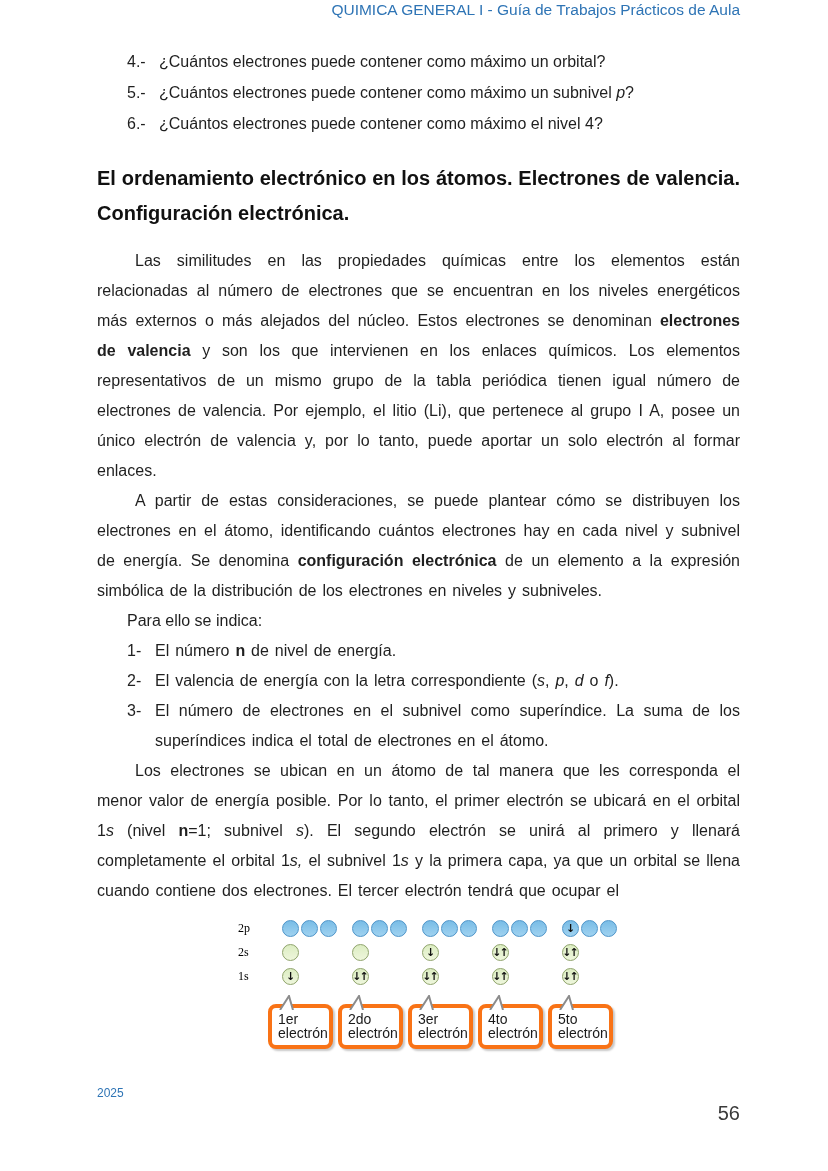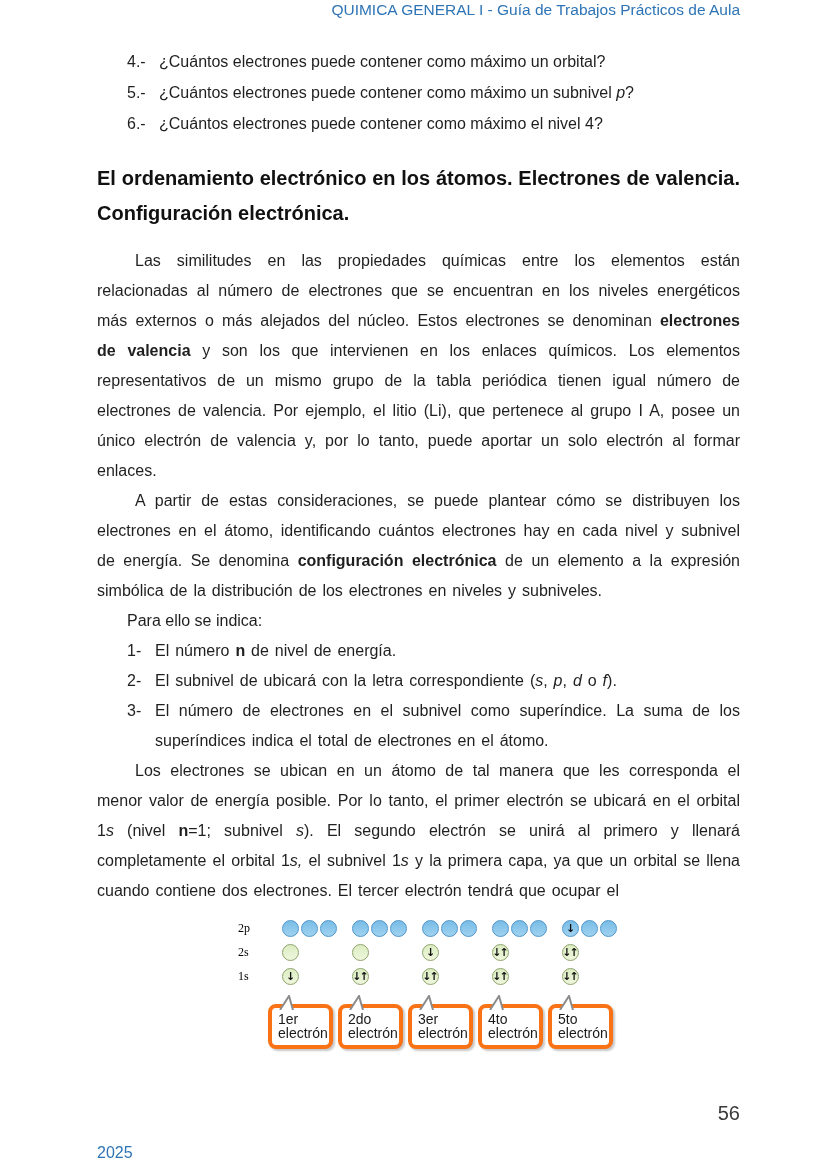--- a/index.html
+++ b/index.html
@@ -36,21 +36,21 @@
   .circle.s{background:linear-gradient(180deg,#dcedc2,#eef6dc);border:1px solid #8fa36b;}
   .arrows{font-family:"DejaVu Sans",sans-serif;font-size:11px;font-weight:bold;
           letter-spacing:-2px;color:#101010;line-height:1;transform:translateX(-1px);}
   .cap-row{display:flex;margin-top:16px;height:56px;}
   .cap-cell{width:70px;position:relative;flex-shrink:0;}
   .bubble{position:absolute;left:-14px;top:0;width:46px;border:4px solid #f97316;
           border-radius:8px;background:#fff;padding:4px 5px 5px 6px;font-size:14px;
           line-height:14px;color:#1a1a1a;box-shadow:2px 2px 2px rgba(0,0,0,0.22);}
   .tail{position:absolute;top:-13px;left:6px;width:20px;height:15px;}
 
-  .year{position:absolute;left:97px;top:1144px;color:#2e74b5;font-size:16px;text-align:right;}
+  .year{position:absolute;left:97px;top:1086px;color:#2e74b5;font-size:12px;text-align:right;}
   .page-num{position:absolute;right:88px;top:1102px;color:#3a3a3a;font-size:20px;}
 </style>
 </head>
 <body>
 
 <div class="page">
   <div class="content">
 
     <div class="running-head">QUIMICA GENERAL I - Guía de Trabajos Prácticos de Aula</div>
 
@@ -79,21 +79,21 @@
     <p class="para"><span>A partir de estas consideraciones, se puede plantear cómo se distribuyen los electrones en el átomo, identificando cuántos electrones hay en cada nivel y subnivel de energía. Se denomina </span><b>configuración electrónica</b><span> de un elemento a la expresión simbólica de la distribución de los electrones en niveles y subniveles.</span></p>
 
     <div class="intro-line">Para ello se indica:</div>
 
     <div class="list-item">
       <span class="item-num">1-</span>
       <span>El número </span><b>n</b><span> de nivel de energía.</span>
     </div>
     <div class="list-item">
       <span class="item-num">2-</span>
-      <span>El subnivel de ubicará con la letra correspondiente (</span><i>s</i><span>, </span><i>p</i><span>, </span><i>d</i><span> o </span><i>f</i><span>).</span>
+      <span>El valencia de energía con la letra correspondiente (</span><i>s</i><span>, </span><i>p</i><span>, </span><i>d</i><span> o </span><i>f</i><span>).</span>
     </div>
     <div class="list-item">
       <span class="item-num">3-</span>
       <span>El número de electrones en el subnivel como superíndice. La suma de los superíndices indica el total de electrones en el átomo.</span>
     </div>
 
     <p class="para"><span>Los electrones se ubican en un átomo de tal manera que les corresponda el menor valor de energía posible. Por lo tanto, el primer electrón se ubicará en el orbital 1</span><i>s</i><span> (nivel </span><b>n</b><span>=1; subnivel </span><i>s</i><span>). El segundo electrón se unirá al primero y llenará completamente el orbital 1</span><i>s,</i><span> el subnivel 1</span><i>s</i><span> y la primera capa, ya que un orbital se llena cuando contiene dos electrones. El tercer electrón tendrá que ocupar el</span></p>
 
     <div class="diagram">
         <div class="d-row">

